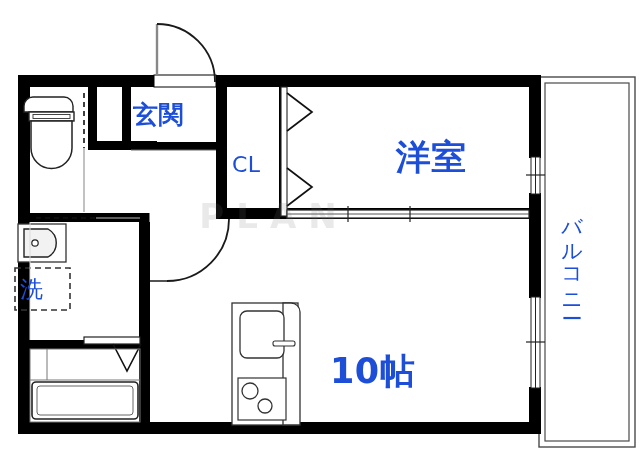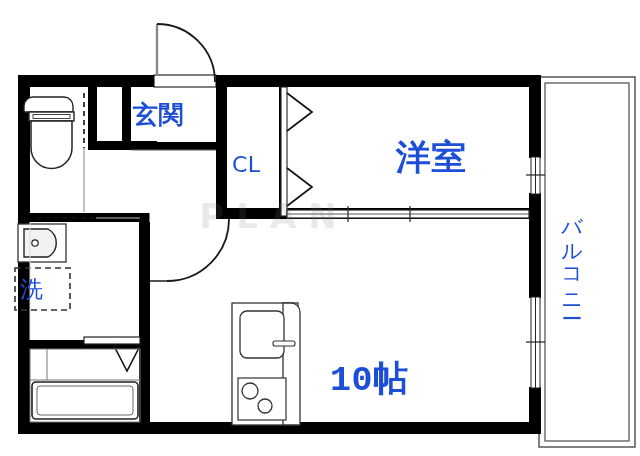--- a/index.html
+++ b/index.html
@@ -41,21 +41,21 @@
     width: 120px;
     font-size: 35px;
   }
   .lbl-yoshitsu .sub { font-size: 35px; display:block; margin-top: 2px;}
   .lbl-ldk {
     left: 330px;
     top: 283px;
     width: 120px;
     font-size: 35px;
   }
-  .lbl-ldk .sub { font-size: 35px; display:block; margin-top: 10px; font-family: Liberation Mono, monospace;}
+  .lbl-ldk .sub { font-size: 35px; display:block; margin-top: 0;}
   .lbl-genkan {
     left: 133px;
     top: 102px;
     width: 76px;
     font-size: 25px;
   }
   .lbl-cl {
     left: 232px;
     top: 138px;
     width: 50px;

